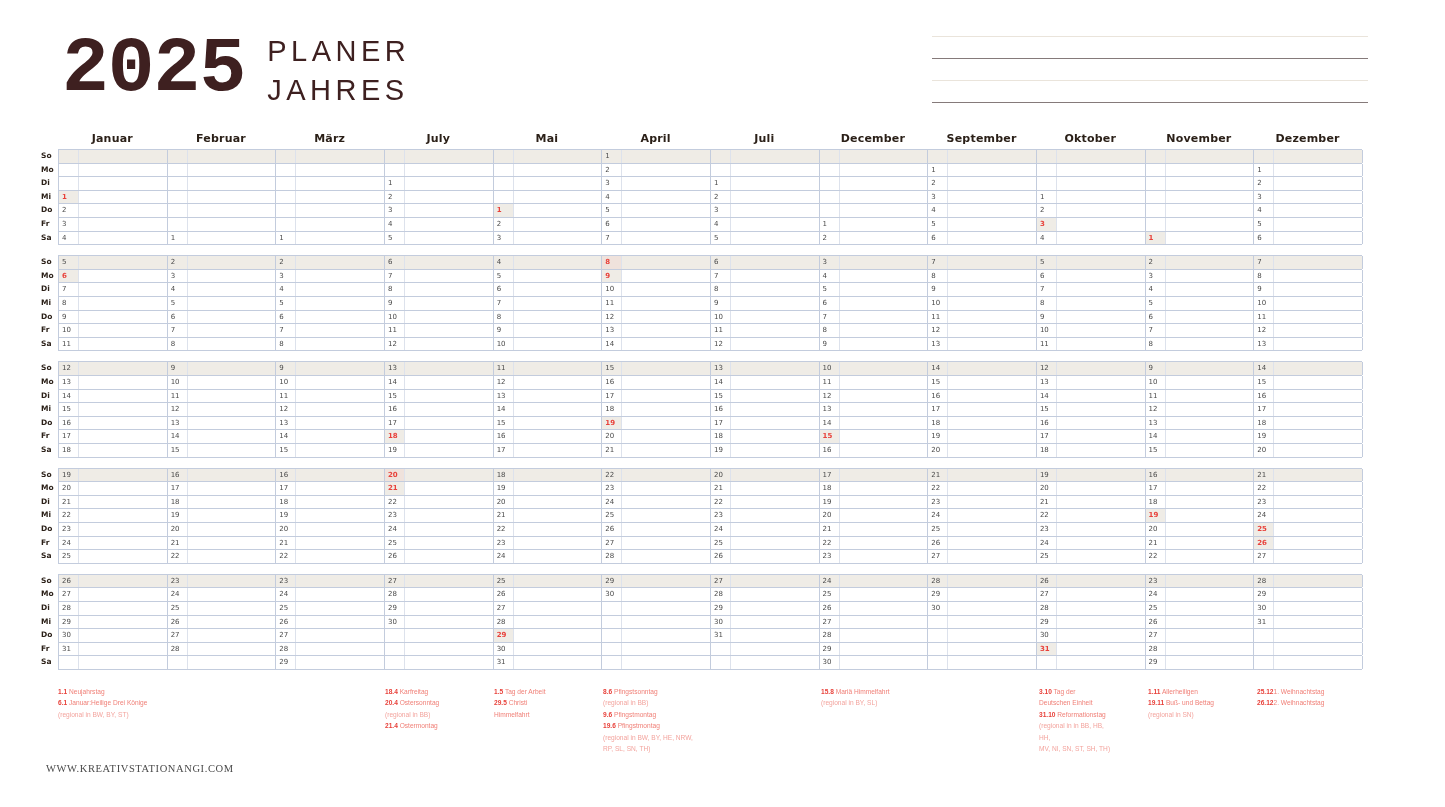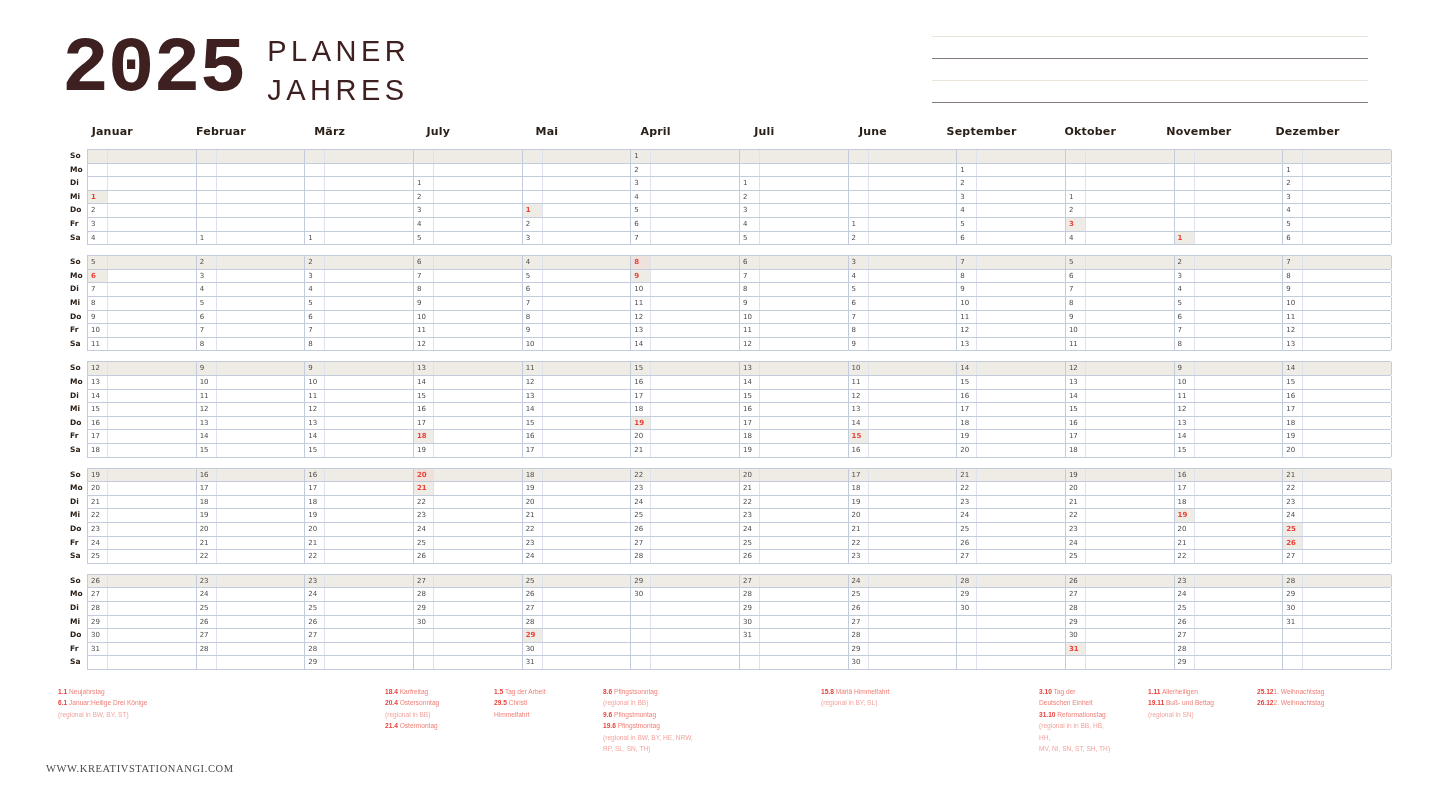--- a/index.html
+++ b/index.html
@@ -67,42 +67,41 @@
     width: 100%;
     margin-bottom: 21px;
   }
   .note-line.light { background: #EAE4DB; }
   .note-line.dark  { background: #857A7A; }
 
   
   .months-row {
     position: absolute;
     left: 58px;
-    top: 125px;
+    top: 132px;
     width: 1304px;
     height: 17px;
     display: flex;
   }
   .month-name {
     width: 108.666px;
     text-align: center;
     font-family: "DejaVu Sans", sans-serif;
     font-size: 11px;
     font-weight: 700;
     color: #2B2018;
     letter-spacing: 0.2px;
   }
 
   
   .calendar {
     position: absolute;
     left: 40px;
     top: 149px;
     width: 1322px;
-    margin-left: 29px;
   }
 
   .week-block {
     position: relative;
     margin-bottom: 10px;
   }
 
   .daylabels {
     position: absolute;
     left: 0;
@@ -223,21 +222,21 @@
 </div>
 
 <div class="months-row" id="months-row">
     <div class="month-name">Januar</div>
     <div class="month-name">Februar</div>
     <div class="month-name">März</div>
     <div class="month-name">July</div>
     <div class="month-name">Mai</div>
     <div class="month-name">April</div>
     <div class="month-name">Juli</div>
-    <div class="month-name">June</div>
+    <div class="month-name">December</div>
     <div class="month-name">September</div>
     <div class="month-name">Oktober</div>
     <div class="month-name">November</div>
     <div class="month-name">Dezember</div>
   </div>
 
 <div class="calendar" id="calendar">
     <div class="week-block" style="height: 96.2px;">
       <div class="daylabels">
         <div class="daylabel">So</div>

